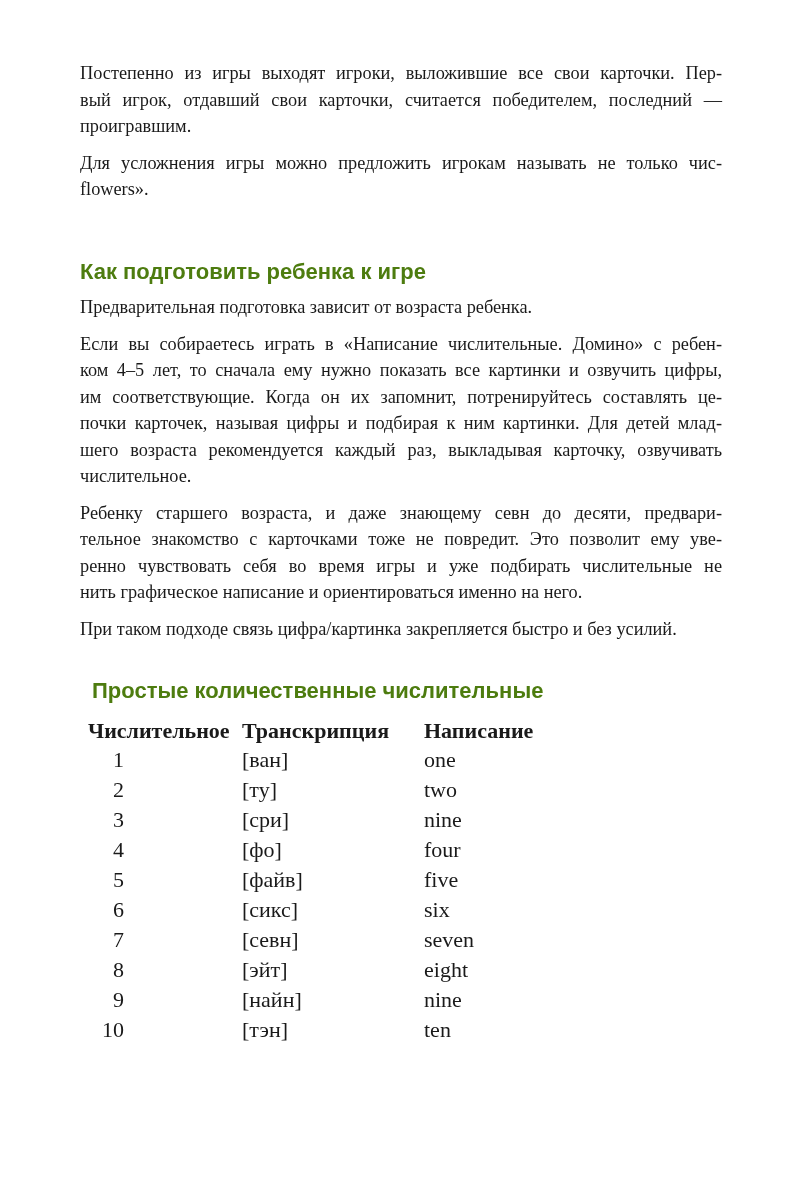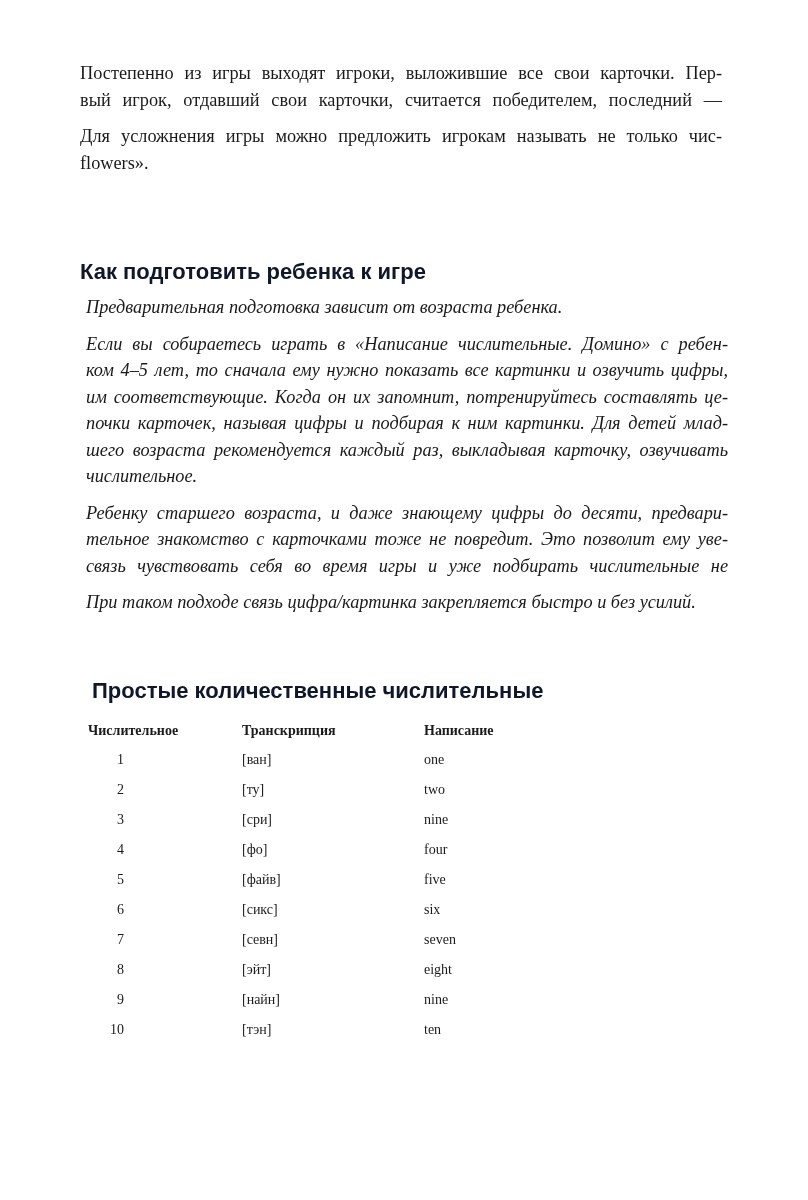--- a/index.html
+++ b/index.html
@@ -15,49 +15,50 @@
       hyphens: manual;
     }
     .p .ln { display: block; text-align: justify; text-align-last: justify; white-space: nowrap; }
     .p .ln.last { text-align-last: left; }
     .h2 {
       font-family: "Liberation Sans", sans-serif;
       font-weight: bold;
       font-size: 22px;
       line-height: 28px;
       margin: 0;
-      color: #0f172a;
+      color: #4d7c0f;
     }
     #h-prepare { position: absolute; top: 198px; left: 0; }
-    #block2 { position: absolute; top: 234px; left: 6px; width: 654px; font-style: italic; }
+    #block2 { position: absolute; top: 234px; left: 0; width: 654px; }
     #h-simple { position: absolute; top: 617px; left: 12px; }
     table.nums {
       position: absolute; top: 657px; left: 8px;
       border-collapse: collapse;
       font-family: "Liberation Serif", serif;
-      font-size: 14px;
+      font-size: 22px;
     }
     table.nums th {
       font-weight: bold; text-align: left; padding: 0; height: 28px; vertical-align: middle;
     }
     table.nums td { padding: 0; height: 30px; vertical-align: middle; }
     .c1 { width: 154px; }
     .c2 { width: 182px; }
     .c3 { width: 150px; margin-left: 12px; }
     td.num { text-align: right; padding-right: 118px !important; box-sizing: border-box; }
   </style>
 </head>
 <body>
 
 <div class="page">
 
   <div id="block1">
     <p class="p">
       <span class="ln">Постепенно из игры выходят игроки, выложившие все свои карточки. Пер-</span>
       <span class="ln">вый игрок, отдавший свои карточки, считается победителем, последний —</span>
+      <span class="ln last">проигравшим.</span>
     </p>
     <p class="p">
       <span class="ln">Для усложнения игры можно предложить игрокам называть не только чис-</span>
       <span class="ln last">flowers».</span>
     </p>
   </div>
 
   <h2 id="h-prepare" class="h2">Как подготовить ребенка к игре</h2>
 
   <div id="block2">
@@ -66,23 +67,24 @@
     </p>
     <p class="p">
       <span class="ln">Если вы собираетесь играть в «Написание числительные. Домино» с ребен-</span>
       <span class="ln">ком 4–5 лет, то сначала ему нужно показать все картинки и озвучить цифры,</span>
       <span class="ln">им соответствующие. Когда он их запомнит, потренируйтесь составлять це-</span>
       <span class="ln">почки карточек, называя цифры и подбирая к ним картинки. Для детей млад-</span>
       <span class="ln">шего возраста рекомендуется каждый раз, выкладывая карточку, озвучивать</span>
       <span class="ln last">числительное.</span>
     </p>
     <p class="p">
-      <span class="ln">Ребенку старшего возраста, и даже знающему цифры до десяти, предвари-</span>
+      <span class="ln">Ребенку старшего возраста, и даже знающему севн до десяти, предвари-</span>
       <span class="ln">тельное знакомство с карточками тоже не повредит. Это позволит ему уве-</span>
-      <span class="ln">связь чувствовать себя во время игры и уже подбирать числительные не</span>
+      <span class="ln">ренно чувствовать себя во время игры и уже подбирать числительные не</span>
+      <span class="ln last">нить графическое написание и ориентироваться именно на него.</span>
     </p>
     <p class="p">
       <span class="ln last">При таком подходе связь цифра/картинка закрепляется быстро и без усилий.</span>
     </p>
   </div>
 
   <h2 id="h-simple" class="h2">Простые количественные числительные</h2>
 
   <table class="nums">
     <thead>

